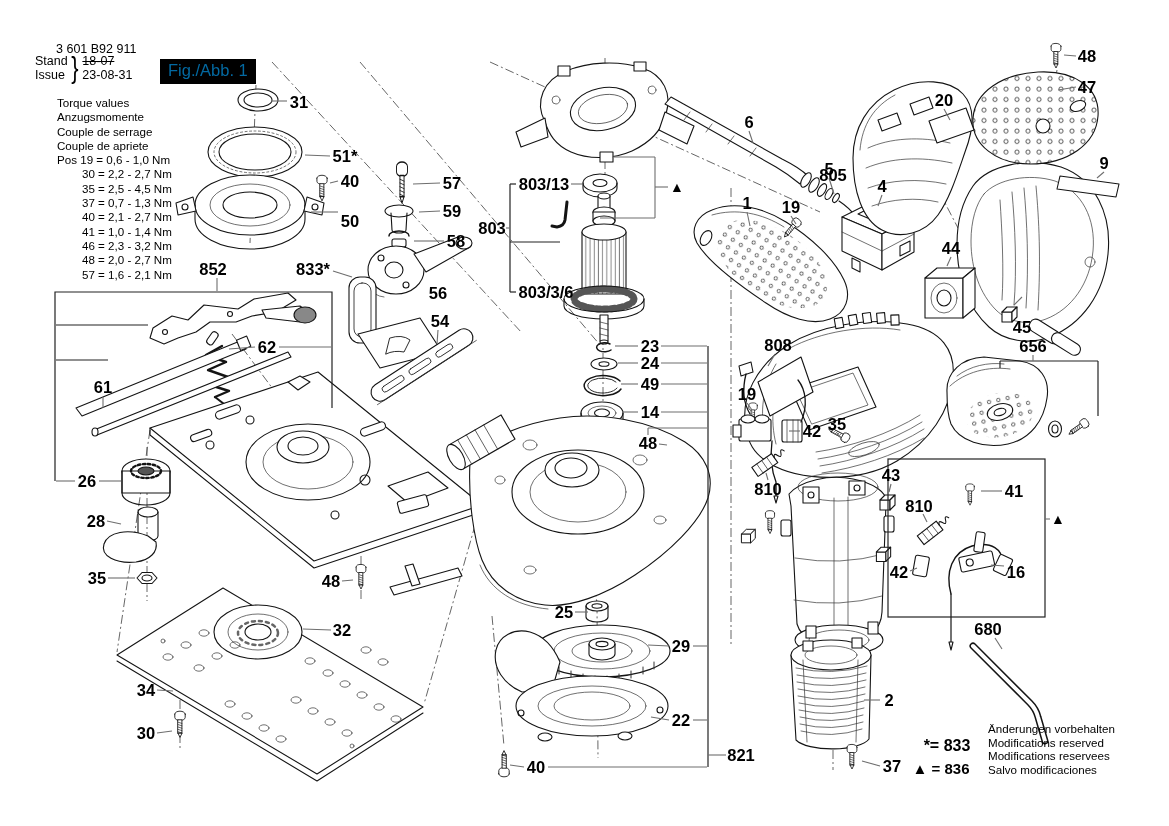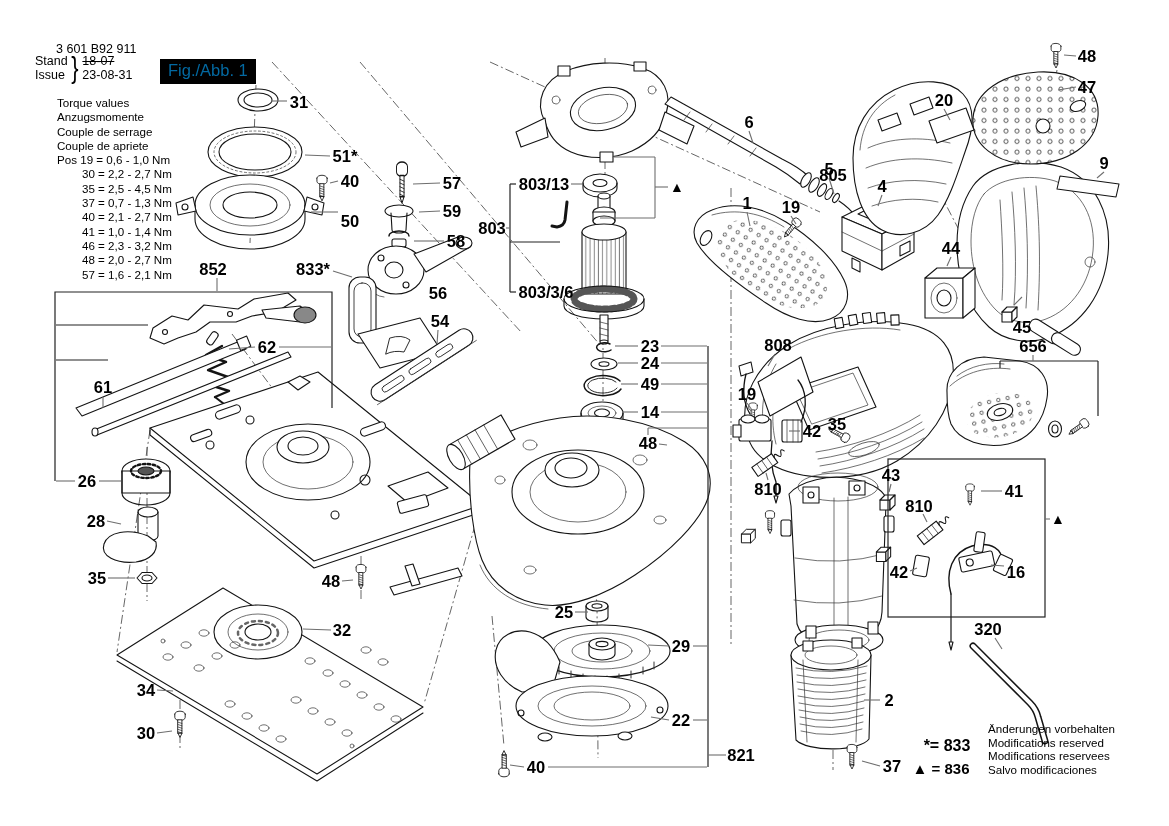--- a/index.html
+++ b/index.html
@@ -717,21 +717,21 @@
       <span class="plabel" style="left: 747px; top: 394px;">19</span>
       <span class="plabel" style="left: 812px; top: 431px;">42</span>
       <span class="plabel" style="left: 837px; top: 424px;">35</span>
       <span class="plabel" style="left: 768px; top: 489px;">810</span>
       <span class="plabel" style="left: 891px; top: 475px;">43</span>
       <span class="plabel" style="left: 919px; top: 506px;">810</span>
       <span class="plabel" style="left: 1014px; top: 491px;">41</span>
       <span class="plabel" style="left: 899px; top: 572px;">42</span>
       <span class="plabel" style="left: 1016px; top: 560px; margin-top: 12px;">16</span>
       <span class="plabel" style="left: 1033px; top: 346px;">656</span>
-      <span class="plabel" style="left: 988px; top: 629px;">320</span>
+      <span class="plabel" style="left: 988px; top: 629px;">680</span>
       <span class="plabel" style="left: 889px; top: 700px;">2</span>
       <span class="plabel" style="left: 892px; top: 766px;">37</span>
       <span class="plabel" style="left: 677px; top: 187px; font-size: 14px;">▲</span>
       <span class="plabel" style="left: 1058px; top: 519px; font-size: 14px;">▲</span>
       <span class="plabel" style="left: 947px; top: 746px; font-size: 16px;">*= 833</span>
       <span class="plabel" style="left: 941px; top: 768px; font-size: 15px;">▲ = 836</span>
     </div>
 
   <div class="footer">
     <div>Änderungen vorbehalten</div>

